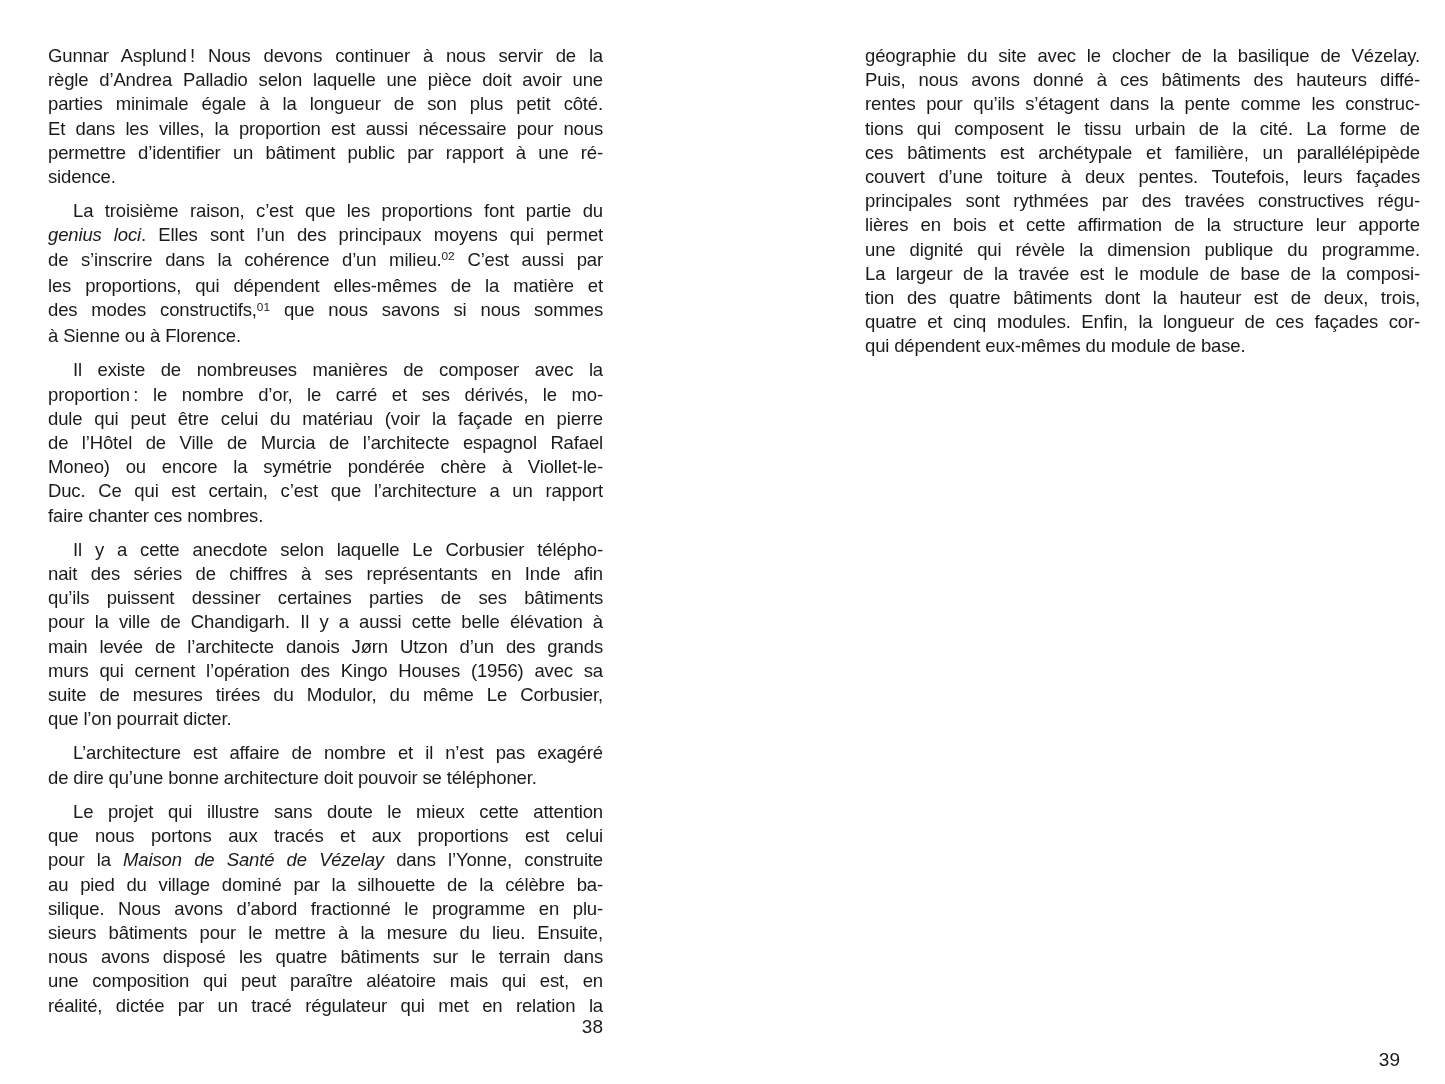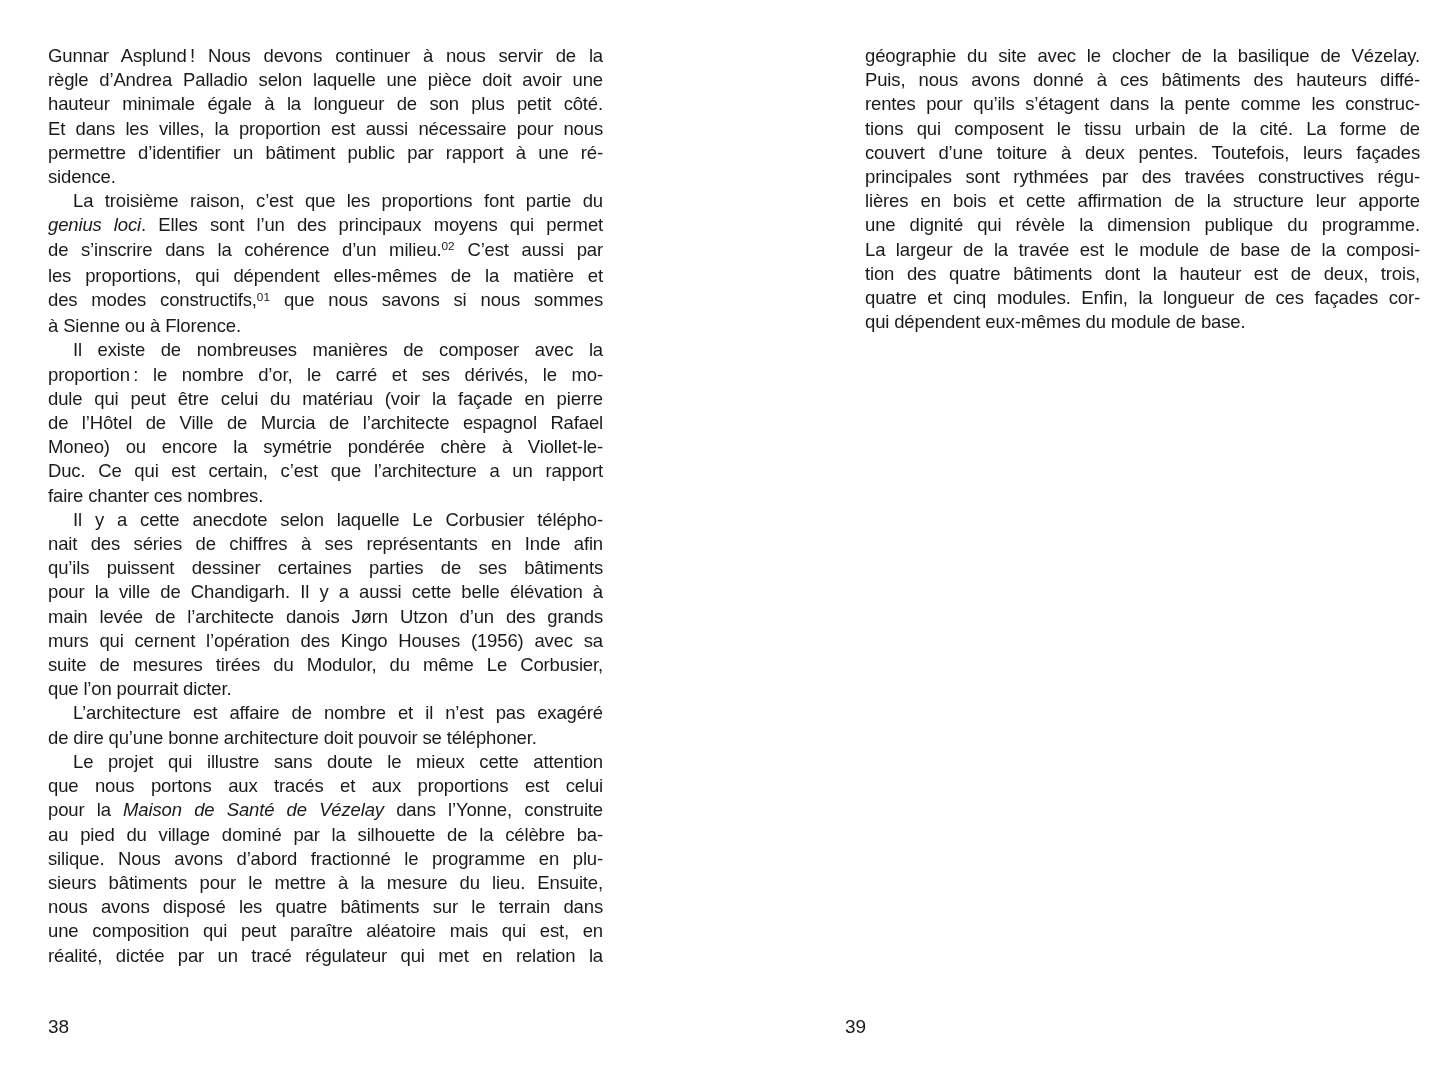--- a/index.html
+++ b/index.html
@@ -23,50 +23,50 @@
   .column-left  { left: 48px; }
   .column-right { left: 845px; margin-left: 20px; }
   .line {
     text-align: justify;
     text-align-last: justify;
     white-space: nowrap;
   }
   .line.last {
     text-align-last: left;
   }
-  .line.first-indent { text-indent: 25px; }
+  .line.first-indent { text-indent: 25px; margin-top: 10px; }
   .line sup {
     font-size: 64%;
     letter-spacing: 0;
     vertical-align: baseline;
     position: relative;
     top: -0.45em;
   }
   .line i { font-style: italic; }
   .pagenum {
     position: absolute;
     top: 1015px;
     width: 555px;
-    text-align: left;
+    text-align: right;
     font-size: 19px;
     line-height: 24px;
   }
   .pagenum-left  { left: 48px; }
-  .pagenum-right { left: 845px; }
+  .pagenum-right { left: 845px; margin-top: 33px; }
 </style>
 </head>
 <body>
 
 <div class="spread" style="--bg: #ffffff; --ink: #1a1a1a;">
 
   <div class="column column-left">
       <div>
         <div class="line">Gunnar Asplund ! Nous devons continuer à nous servir de la</div>
         <div class="line">règle d’Andrea Palladio selon laquelle une pièce doit avoir une</div>
-        <div class="line">hauteur minimale égale à la longueur de son plus petit côté.</div>
+        <div class="line">parties minimale égale à la longueur de son plus petit côté.</div>
         <div class="line">Et dans les villes, la proportion est aussi nécessaire pour nous</div>
         <div class="line">permettre d’identifier un bâtiment public par rapport à une ré-</div>
         <div class="line last">sidence.</div>
       </div>
       <div>
         <div class="line first-indent">La troisième raison, c’est que les proportions font partie du</div>
         <div class="line"><i>genius loci</i>. Elles sont l’un des principaux moyens qui permet</div>
         <div class="line">de s’inscrire dans la cohérence d’un milieu.<sup>02</sup> C’est aussi par</div>
         <div class="line">les proportions, qui dépendent elles-mêmes de la matière et</div>
         <div class="line">des modes constructifs,<sup>01</sup> que nous savons si nous sommes</div>
@@ -107,20 +107,21 @@
         <div class="line">réalité, dictée par un tracé régulateur qui met en relation la</div>
       </div>
     </div>
 
   <div class="column column-right">
       <div>
         <div class="line">géographie du site avec le clocher de la basilique de Vézelay.</div>
         <div class="line">Puis, nous avons donné à ces bâtiments des hauteurs diffé-</div>
         <div class="line">rentes pour qu’ils s’étagent dans la pente comme les construc-</div>
         <div class="line">tions qui composent le tissu urbain de la cité. La forme de</div>
+        <div class="line">ces bâtiments est archétypale et familière, un parallélépipède</div>
         <div class="line">couvert d’une toiture à deux pentes. Toutefois, leurs façades</div>
         <div class="line">principales sont rythmées par des travées constructives régu-</div>
         <div class="line">lières en bois et cette affirmation de la structure leur apporte</div>
         <div class="line">une dignité qui révèle la dimension publique du programme.</div>
         <div class="line">La largeur de la travée est le module de base de la composi-</div>
         <div class="line">tion des quatre bâtiments dont la hauteur est de deux, trois,</div>
         <div class="line">quatre et cinq modules. Enfin, la longueur de ces façades cor-</div>
         <div class="line last">qui dépendent eux-mêmes du module de base.</div>
       </div>
     </div>

